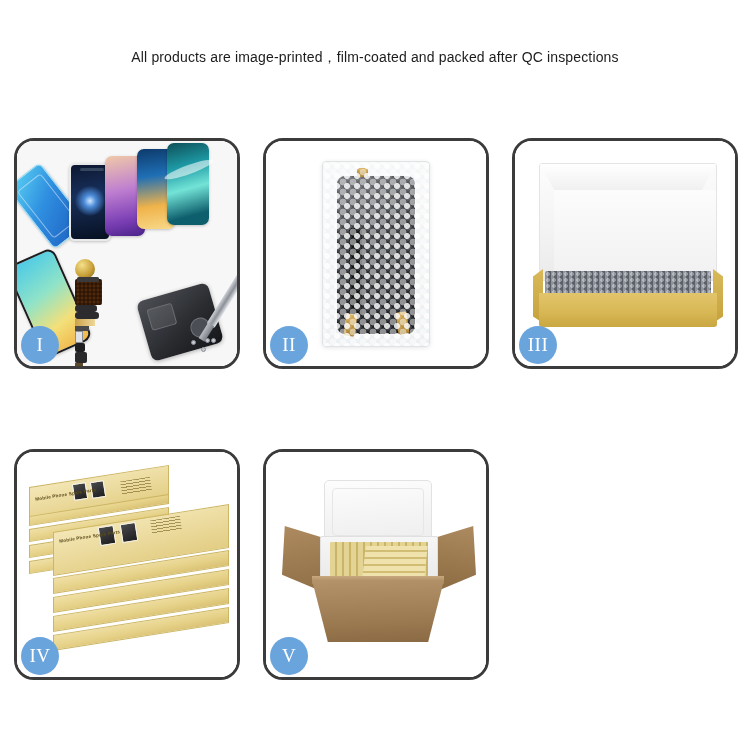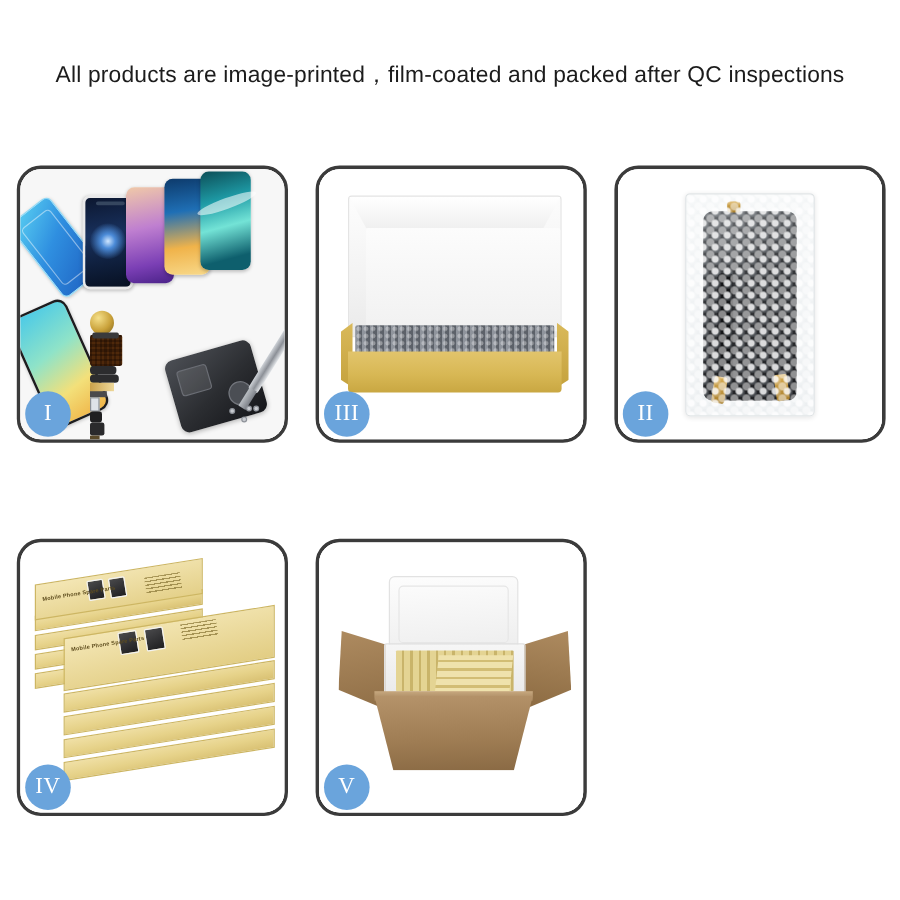--- a/index.html
+++ b/index.html
@@ -17,21 +17,21 @@
   .title {
     font-size:35px;
     font-weight:700;
     letter-spacing:1.6px;
     color:#141414;
     line-height:1.05;
     white-space:nowrap;
   }
   .subtitle {
     margin-top:11px;
-    font-size:19px;
+    font-size:14px;
     font-weight:400;
     color:#1c1c1c;
     letter-spacing:0.15px;
     white-space:nowrap;
   }
 
   
   .grid {
     position:absolute;
     left:14px; top:138px;
@@ -472,50 +472,50 @@
           <span class="sc3"></span>
           <span class="sc4"></span>
         </div>
       </div>
     </div>
     <div class="badge">I</div>
   </div>
 
   <div class="card">
     <div class="card-inner">
+      <div class="stage p2">
+        <div class="bag">
+          <div class="bag-part"></div>
+          <div class="bag-flex"></div>
+          <div class="bag-gold1"></div>
+          <div class="bag-gold2"></div>
+          <div class="bag-gold3"></div>
+          <div class="bubbles"></div>
+          <div class="bubbles2"></div>
+        </div>
+      </div>
+    </div>
+    <div class="badge">II</div>
+  </div>
+
+  <div class="card">
+    <div class="card-inner">
       <div class="stage p3">
         <div class="b3-wrap">
           <div class="b3-lid">
             <div class="b3-foam"></div>
           </div>
           <div class="b3-lsidewall"></div>
           <div class="b3-rsidewall"></div>
           <div class="b3-inner"></div>
           <div class="b3-front"></div>
         </div>
       </div>
     </div>
     <div class="badge">III</div>
-  </div>
-
-  <div class="card">
-    <div class="card-inner">
-      <div class="stage p2">
-        <div class="bag">
-          <div class="bag-part"></div>
-          <div class="bag-flex"></div>
-          <div class="bag-gold1"></div>
-          <div class="bag-gold2"></div>
-          <div class="bag-gold3"></div>
-          <div class="bubbles"></div>
-          <div class="bubbles2"></div>
-        </div>
-      </div>
-    </div>
-    <div class="badge">II</div>
   </div>
 
   <div class="card">
     <div class="card-inner">
       <div class="stage p4">
         <div class="stack">
           <div class="sbox sb-a"></div>
           <div class="sbox sb-b"></div>
           <div class="sbox sb-c"></div>
           <div class="sbox sb-d"></div>

